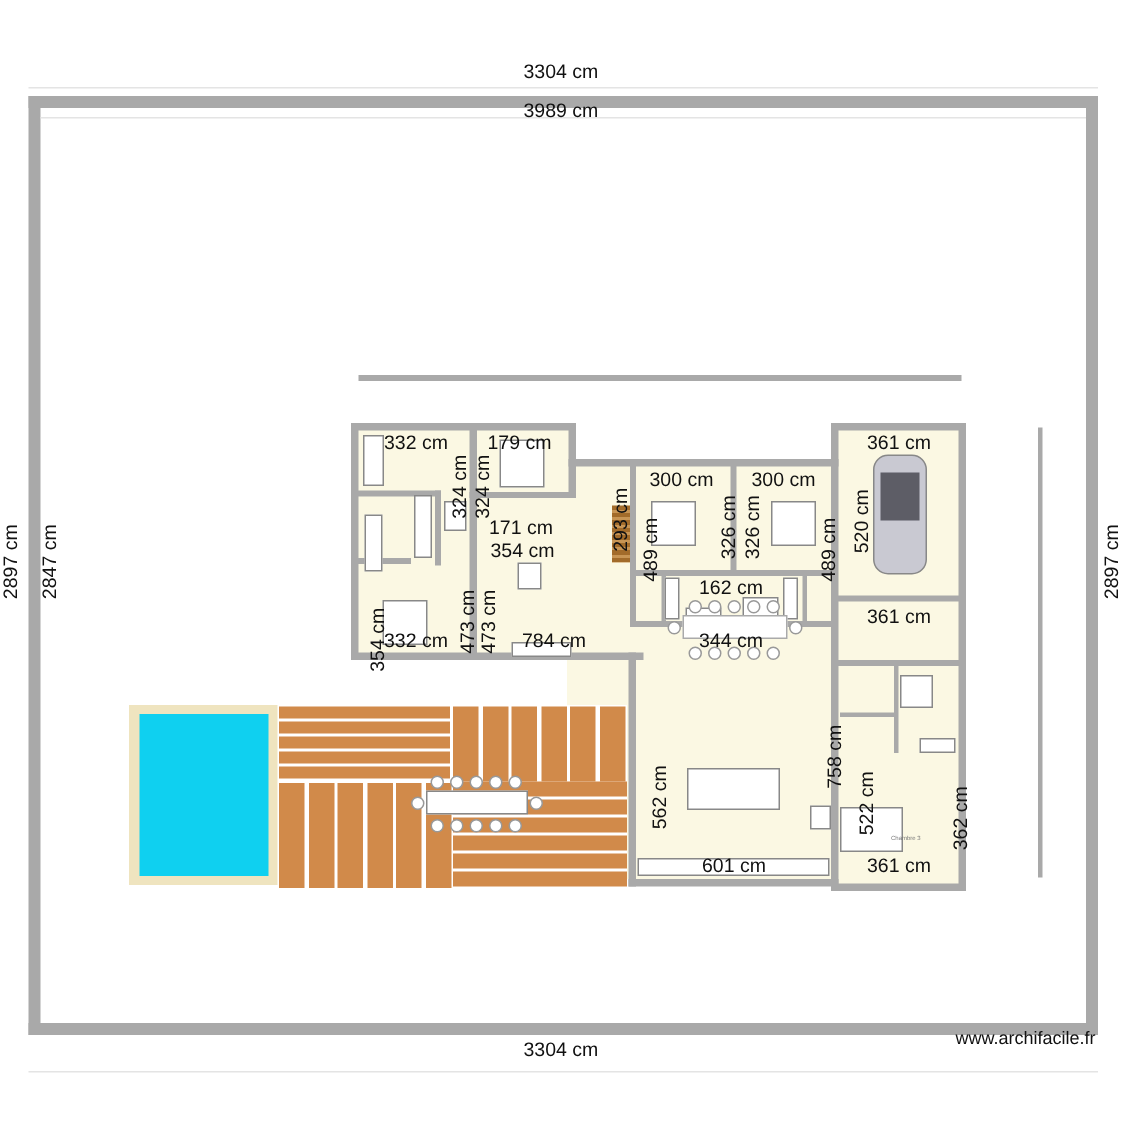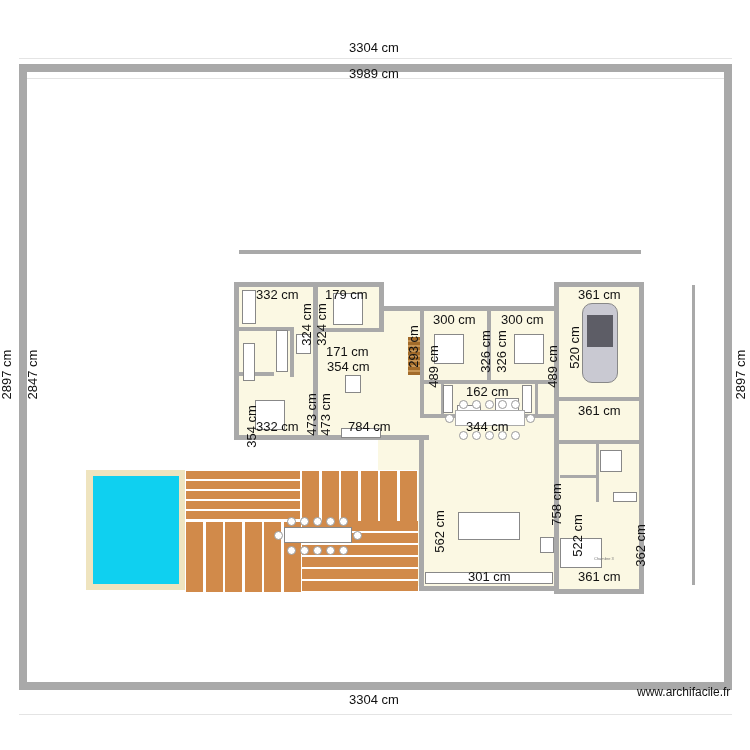--- a/index.html
+++ b/index.html
@@ -179,16 +179,16 @@
 <div class="dim vert" style="left:531px;top:360px;">489 cm</div>
 <div class="dim" style="left:466px;top:385px;">162 cm</div>
 <div class="dim" style="left:466px;top:420px;">344 cm</div>
 
 <div class="dim" style="left:578px;top:288px;">361 cm</div>
 <div class="dim vert" style="left:553px;top:341px;">520 cm</div>
 <div class="dim" style="left:578px;top:404px;">361 cm</div>
 
 <div class="dim vert" style="left:418px;top:525px;">562 cm</div>
 <div class="dim vert" style="left:535px;top:498px;">758 cm</div>
-<div class="dim" style="left:468px;top:570px;">301 cm</div>
+<div class="dim" style="left:468px;top:570px;">601 cm</div>
 <div class="dim vert" style="left:556px;top:529px;">522 cm</div>
 <div class="dim vert" style="left:619px;top:539px;">362 cm</div>
 <div class="dim" style="left:578px;top:570px;">361 cm</div>
 
 </body></html>

